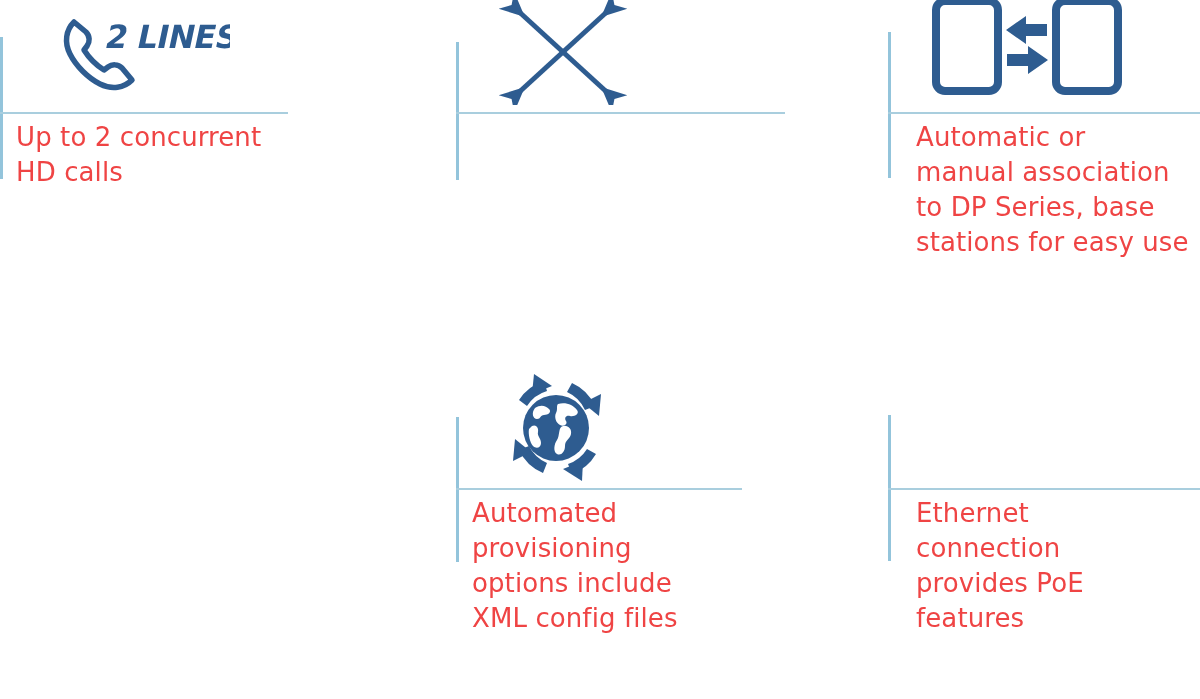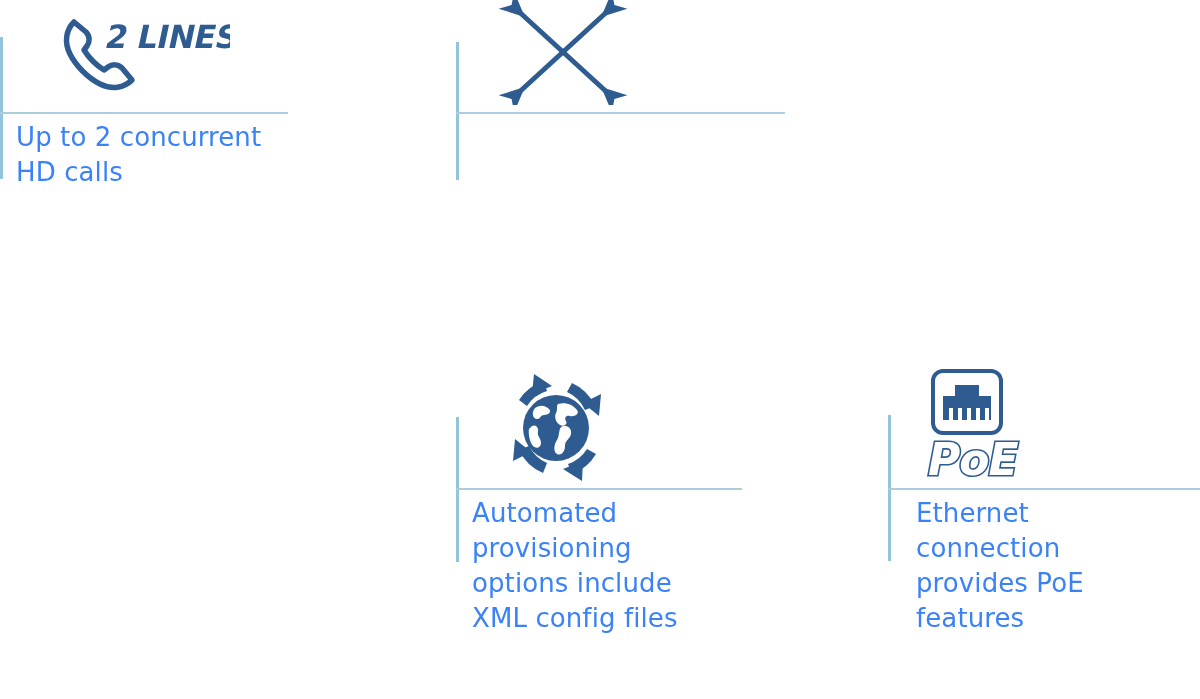--- a/index.html
+++ b/index.html
@@ -32,21 +32,21 @@
   .h-rule {
     position: absolute;
     height: 2px;
     background: #a9cede;
   }
   .icon-area {
     position: absolute;
   }
   .caption {
     position: absolute;
-    color: #3b82f6;
+    color: #ef4444;
     font-size: 26px;
     line-height: 35px;
     font-weight: 400;
     letter-spacing: 0.1px;
     white-space: pre-line;
   }
 
   
   #cell-2lines      { left: 0px;   top: 0px;   width: 400px; height: 330px; }
   #cell-range       { left: 440px; top: 0px;   width: 400px; height: 330px; }
@@ -101,20 +101,42 @@
           <line x1="65" y1="52" x2="18" y2="9"></line>
           <line x1="65" y1="52" x2="112" y2="9"></line>
           <line x1="65" y1="52" x2="18" y2="95"></line>
           <line x1="65" y1="52" x2="112" y2="95"></line>
         </g>
       </svg>
     </div>
 
   </div>
 
+  <div class="feature-cell" id="cell-association">
+    <div class="v-rule" style="left:16px; top:32px; height:146px;"></div>
+    <div class="h-rule" style="left:16px; top:112px; width:312px;"></div>
+
+    <div class="icon-area" style="left:58px; top:-2px; width:200px; height:100px;">
+      <svg width="200" height="100" viewBox="0 0 200 100">
+
+        <rect x="6" y="3" width="62" height="90" rx="9" ry="9" fill="none" stroke="#2e5c90" stroke-width="8"></rect>
+
+        <rect x="126" y="3" width="62" height="90" rx="9" ry="9" fill="none" stroke="#2e5c90" stroke-width="8"></rect>
+
+        <path d="M117 26 L117 38 L96 38 L96 46 L76 32 L96 18 L96 26 Z" fill="#2e5c90"></path>
+
+        <path d="M77 56 L77 68 L98 68 L98 76 L118 62 L98 48 L98 56 Z" fill="#2e5c90"></path>
+      </svg>
+    </div>
+
+    <div class="caption" style="left:44px; top:120px; width:300px;">Automatic or
+manual association
+to DP Series, base
+stations for easy use</div>
+  </div>
 
 
   <div class="feature-cell" id="cell-provision">
     <div class="v-rule" style="left:16px; top:57px; height:145px;"></div>
     <div class="h-rule" style="left:16px; top:128px; width:286px;"></div>
 
     <div class="icon-area" style="left:48px; top:8px; width:140px; height:120px;">
       <svg width="140" height="120" viewBox="0 0 140 120">
 
         <circle cx="68" cy="60" r="33" fill="#2e5c90"></circle>
@@ -145,38 +167,20 @@
     <div class="caption" style="left:32px; top:136px; width:330px;">Automated
 provisioning
 options include
 XML config files</div>
   </div>
 
   <div class="feature-cell" id="cell-poe">
     <div class="v-rule" style="left:16px; top:55px; height:146px;"></div>
     <div class="h-rule" style="left:16px; top:128px; width:312px;"></div>
 
-    <div class="icon-area" style="left:52px; top:8px; width:130px; height:120px;">
-      <svg width="130" height="120" viewBox="0 0 130 120">
-
-        <rect x="9" y="3" width="68" height="62" rx="10" ry="10" fill="none" stroke="#2e5c90" stroke-width="4"></rect>
-
-        <path d="M19 28 L31 28 L31 17 L55 17 L55 28 L67 28 L67 52 L19 52 Z" fill="#2e5c90"></path>
-
-        <g fill="#ffffff">
-          <rect x="25" y="40" width="4" height="12"></rect>
-          <rect x="34" y="40" width="4" height="12"></rect>
-          <rect x="43" y="40" width="4" height="12"></rect>
-          <rect x="52" y="40" width="4" height="12"></rect>
-          <rect x="61" y="40" width="4" height="12"></rect>
-        </g>
-
-        <text x="4" y="107" class="poe-text" font-family="DejaVu Sans, sans-serif" font-size="44" fill="#ffffff" stroke="#2e5c90" stroke-width="3.2" paint-order="stroke" letter-spacing="-1">PoE</text>
-      </svg>
-    </div>
 
     <div class="caption" style="left:44px; top:136px; width:290px;">Ethernet
 connection
 provides PoE
 features</div>
   </div>
 
 </div>
 
 </body></html>

